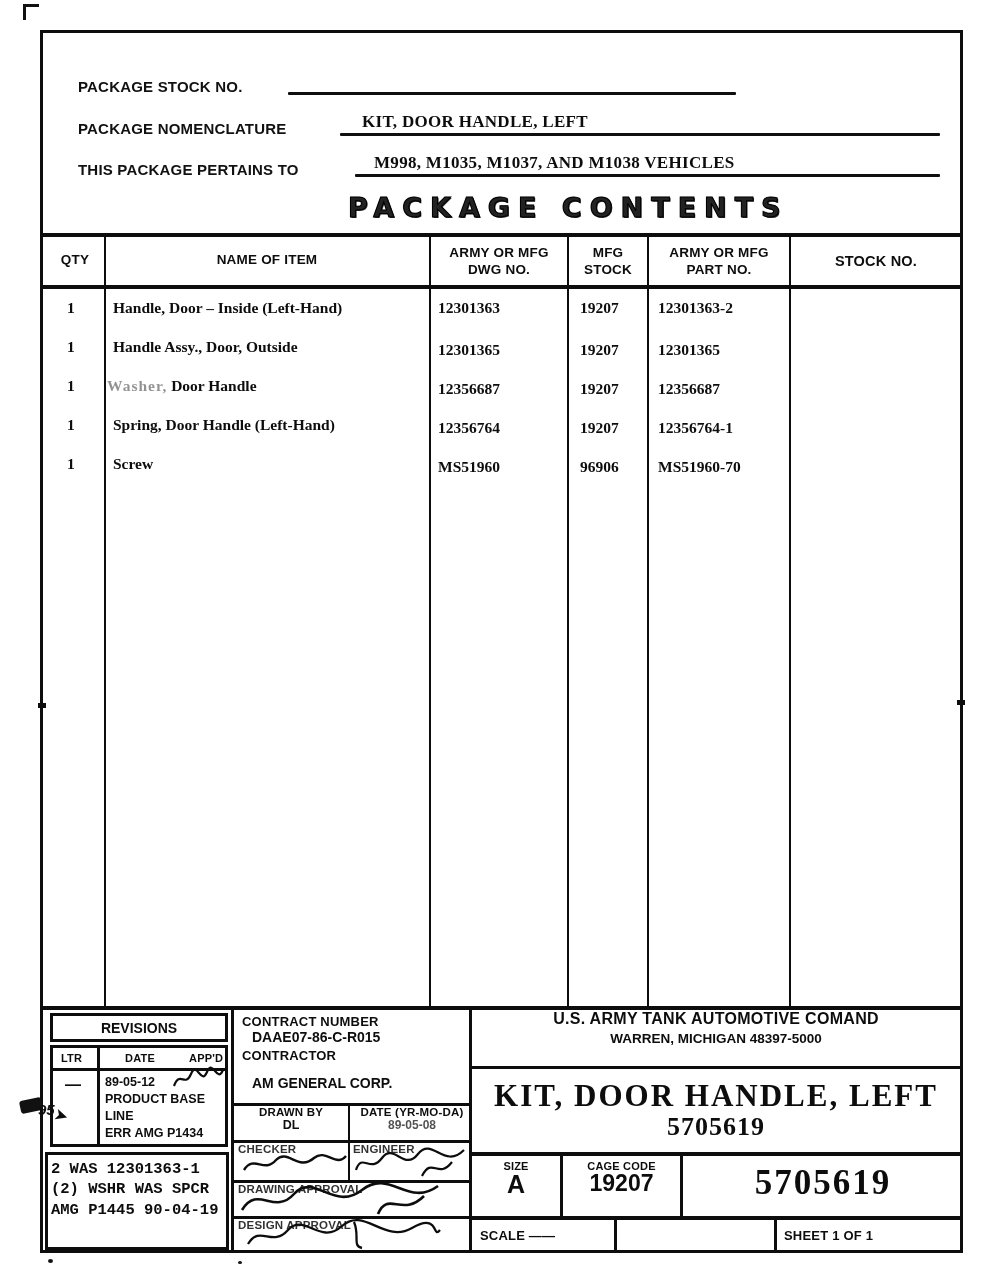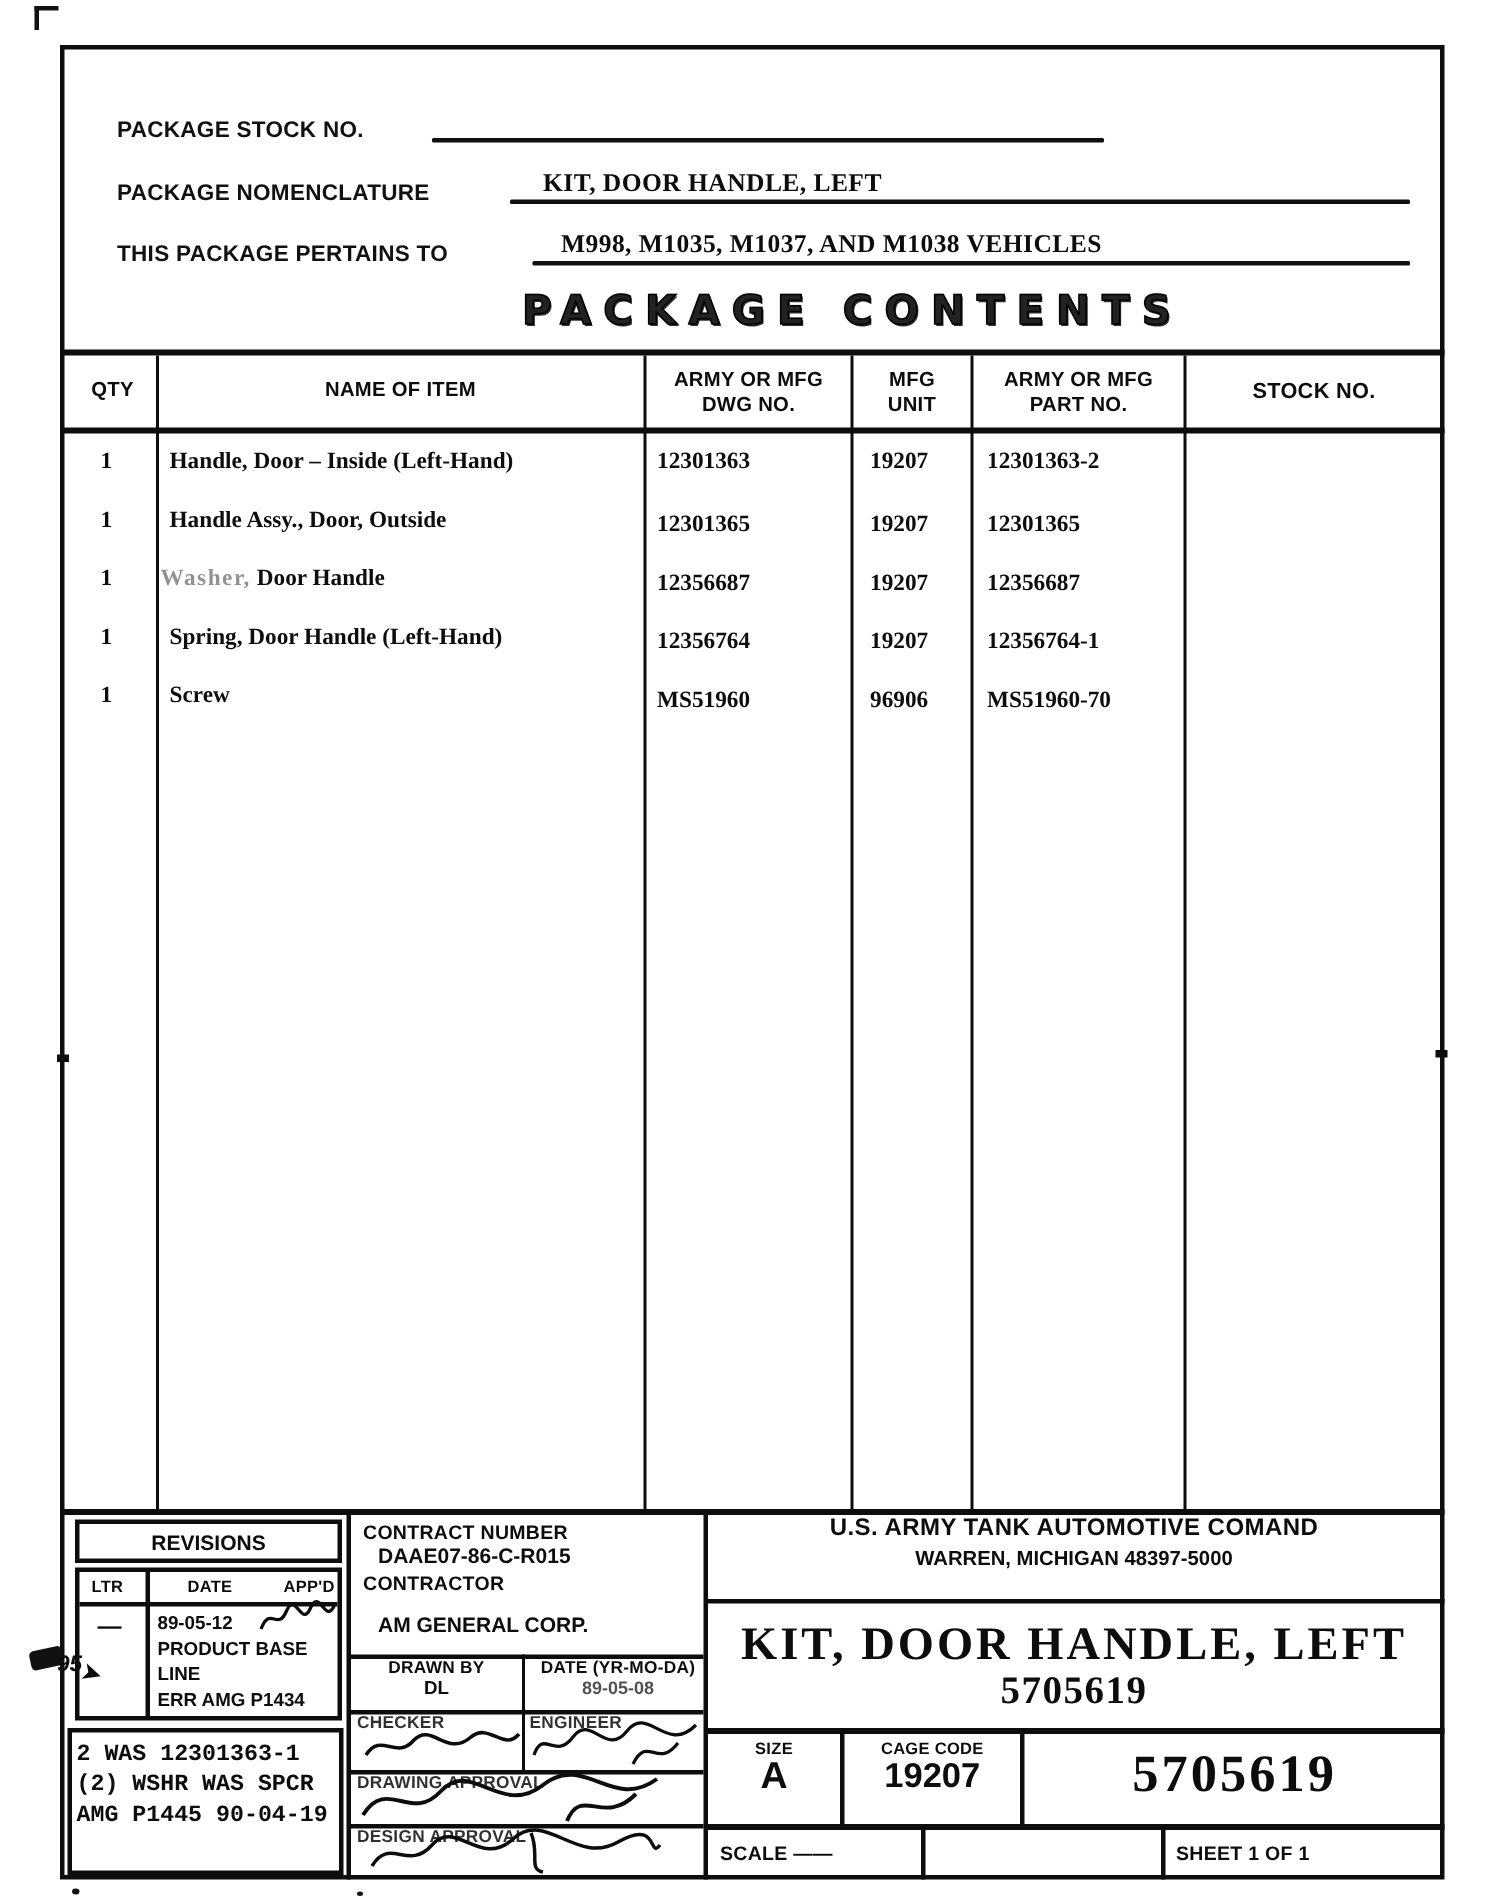--- a/index.html
+++ b/index.html
@@ -76,21 +76,21 @@
   <div class="vline" style="left:789px; top:237px; height:771px;"></div>
 
   <div class="abs th" style="left:45px; top:252px; width:60px;">QTY</div>
   <div class="abs th" style="left:105px; top:252px; width:324px;">NAME OF ITEM</div>
   <div class="abs th" style="left:431px; top:245px; width:136px;">
     <span>ARMY OR MFG</span><br>
     <span>DWG NO.</span>
   </div>
   <div class="abs th" style="left:569px; top:245px; width:78px;">
     <span>MFG</span><br>
-    <span>UNIT</span>
+    <span>STOCK</span>
   </div>
   <div class="abs th" style="left:649px; top:245px; width:140px;">
     <span>ARMY OR MFG</span><br>
     <span>PART NO.</span>
   </div>
   <div class="abs th" style="left:791px; top:252px; width:170px; font-size:14.5px;">STOCK NO.</div>
 
   <div class="abs cell-serif" style="left:45px; top:299px; width:917px;">
     <span class="abs" style="left:22px; width:40px;">1</span>
     <span class="abs" style="left:68px;">Handle, Door – Inside (Left-Hand)</span>

